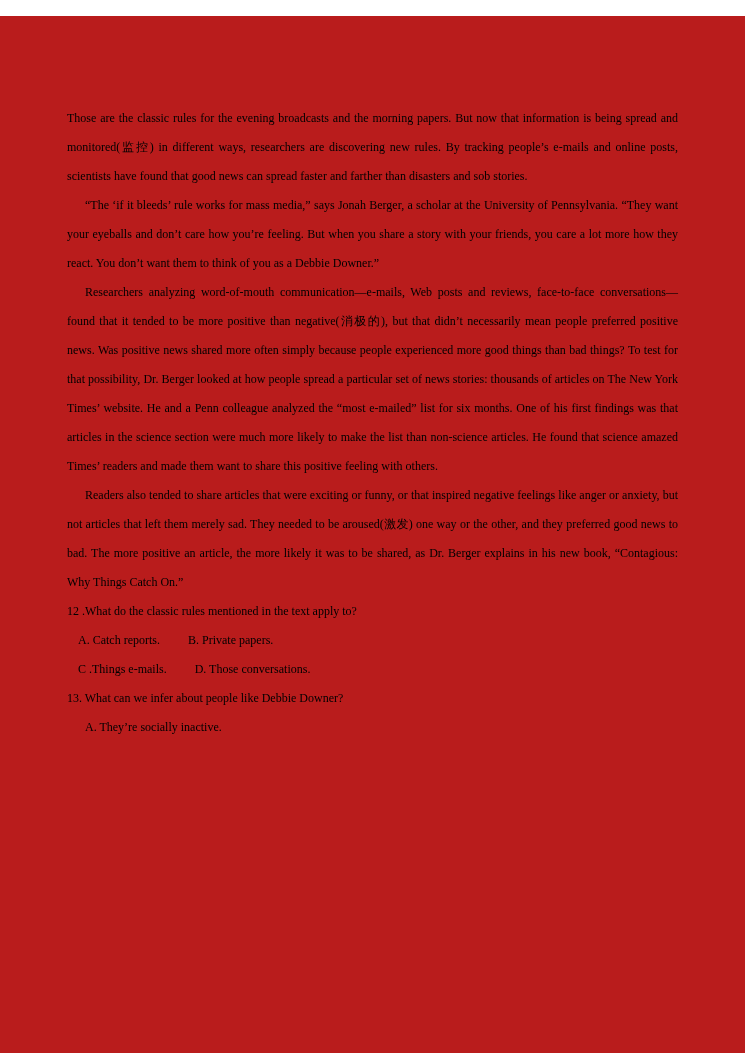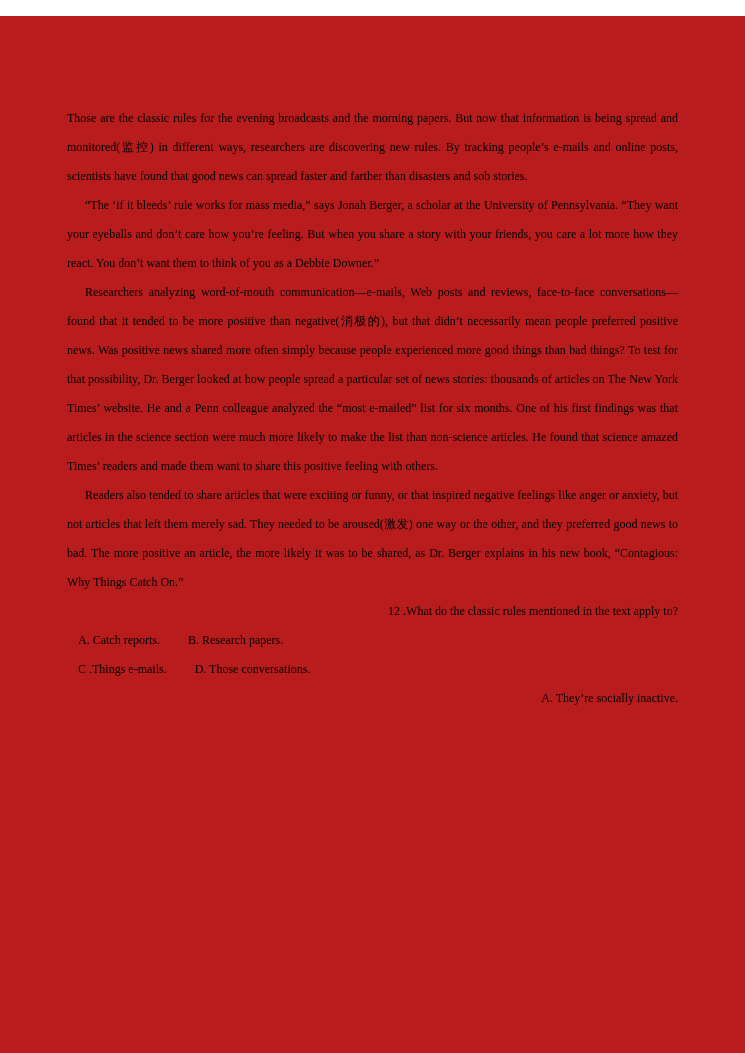--- a/index.html
+++ b/index.html
@@ -24,53 +24,53 @@
   .page p {
     margin: 0;
   }
   .para {
     text-align: justify;
   }
   .para.indent {
     text-indent: 18px;
   }
   .question {
-    text-align: right;
+    text-align: left;
   }
   .options-row {
     padding-left: 11px;
   }
   .options-row .opt-first {
     display: inline-block;
     margin-right: 28px;
   }
   .option-line {
     padding-left: 18px;
-    text-align: right;
   }
 </style>
 </head>
 <body>
 
 <div class="page">
 
   <p class="para">Those are the classic rules for the evening broadcasts and the morning papers. But now that information is being spread and monitored(监控) in different ways, researchers are discovering new rules. By tracking people’s e-mails and online posts, scientists have found that good news can spread faster and farther than disasters and sob stories.</p>
 
   <p class="para indent">“The ‘if it bleeds’ rule works for mass media,” says Jonah Berger, a scholar at the University of Pennsylvania. “They want your eyeballs and don’t care how you’re feeling. But when you share a story with your friends, you care a lot more how they react. You don’t want them to think of you as a Debbie Downer.”</p>
 
   <p class="para indent">Researchers analyzing word-of-mouth communication—e-mails, Web posts and reviews, face-to-face conversations—found that it tended to be more positive than negative(消极的), but that didn’t necessarily mean people preferred positive news. Was positive news shared more often simply because people experienced more good things than bad things? To test for that possibility, Dr. Berger looked at how people spread a particular set of news stories: thousands of articles on The New York Times’ website. He and a Penn colleague analyzed the “most e-mailed” list for six months. One of his first findings was that articles in the science section were much more likely to make the list than non-science articles. He found that science amazed Times’ readers and made them want to share this positive feeling with others.</p>
 
   <p class="para indent">Readers also tended to share articles that were exciting or funny, or that inspired negative feelings like anger or anxiety, but not articles that left them merely sad. They needed to be aroused(激发) one way or the other, and they preferred good news to bad. The more positive an article, the more likely it was to be shared, as Dr. Berger explains in his new book, “Contagious: Why Things Catch On.”</p>
 
   <p class="question">12 .What do the classic rules mentioned in the text apply to?</p>
 
   <p class="options-row">
-    <span class="opt-first">A. Catch reports.</span><span>B. Research papers.</span>
+    <span class="opt-first">A. Catch reports.</span><span>B. Private papers.</span>
   </p>
 
   <p class="options-row">
     <span class="opt-first">C .Things e-mails.</span><span>D. Those conversations.</span>
   </p>
 
+  <p class="question">13. What can we infer about people like Debbie Downer?</p>
 
   <p class="option-line">A. They’re socially inactive.</p>
 
 </div>
 
 </body></html>

